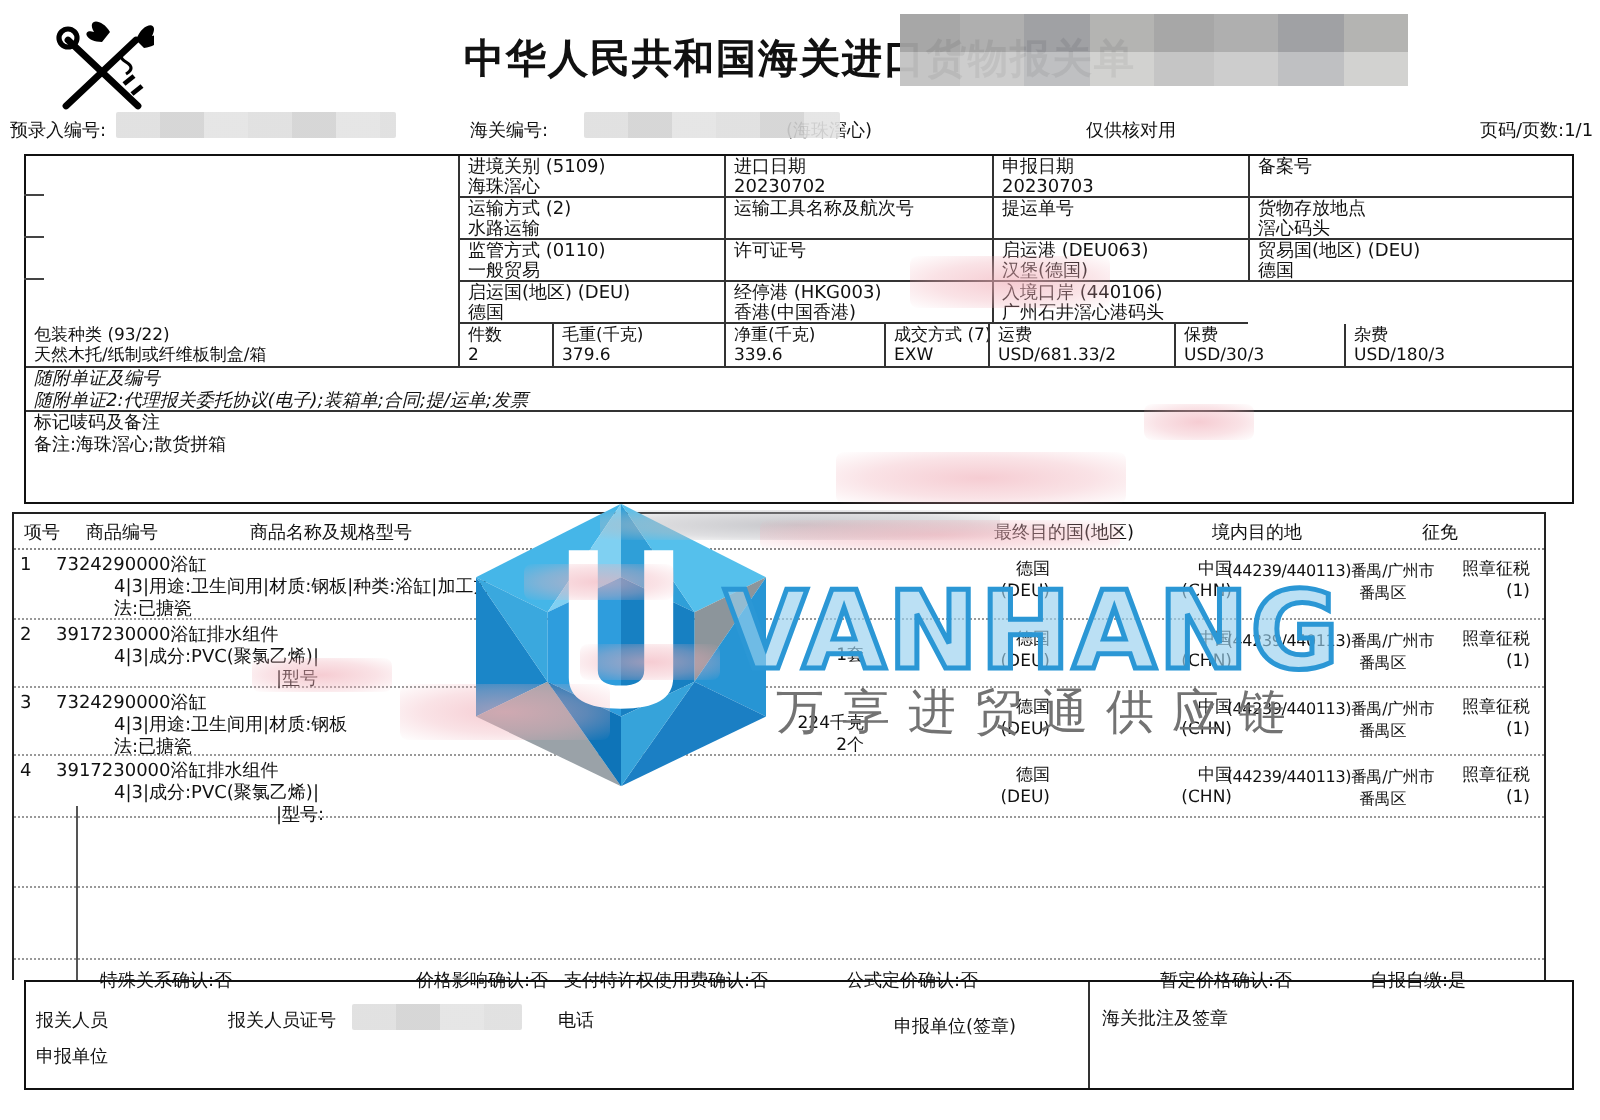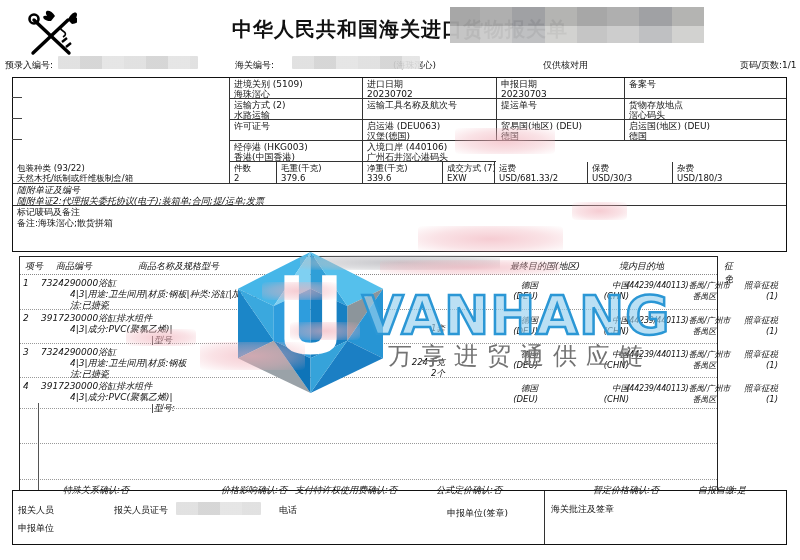--- a/index.html
+++ b/index.html
@@ -14,21 +14,21 @@
   .form-box{left:12px;top:77px;width:775px;height:175px;border:1.5px solid #111;box-sizing:border-box;}
   .info-grid{display:grid;grid-template-columns:216px 133px 134px 128px auto;grid-template-rows:repeat(4,21px);}
   .ic{border-left:1px solid #333;border-bottom:1px solid #333;padding:1px 0 0 4px;font-size:9px;line-height:10px;overflow:hidden;white-space:nowrap;}
   .ic.first{grid-column:1;grid-row:1/5;border-left:none;border-bottom:none;}
   .pack-row{display:grid;grid-template-columns:216px 47px 86px 80px 52px 93px 85px auto;height:22px;}
   .pc{border-left:1px solid #333;border-bottom:1px solid #333;padding:1px 0 0 4px;font-size:8.5px;line-height:10px;white-space:nowrap;overflow:visible;}
   .pc.first{border-left:none;}
   .wide-row{border-bottom:1px solid #333;padding:1px 0 0 4px;font-size:9px;line-height:10.5px;height:22px;box-sizing:border-box;font-style:italic;}
   .marks-row{padding:1px 0 0 4px;font-size:9px;line-height:10.5px;}
   
-  .goods-box{left:19px;top:256px;width:699px;height:234px;border:1px solid #222;border-bottom:none;box-sizing:border-box;font-style:italic;}
+  .goods-box{left:6px;top:256px;width:767px;height:234px;border:1px solid #222;border-bottom:none;box-sizing:border-box;}
   .g-header{position:relative;height:17px;border-bottom:1px dotted #888;font-size:9px;}
   .g-row{position:relative;border-bottom:1px dotted #999;}
   .g-no{position:absolute;left:3px;top:3px;font-size:9px;}
   .g-main{position:absolute;left:21px;top:3px;width:340px;font-size:9px;line-height:11px;}
   .g-main .l2{padding-left:29px;white-space:nowrap;}
   .g-main .l3{padding-left:29px;white-space:nowrap;}
   .g-main .l3.widein{padding-left:110px;}
   .g-qty{position:absolute;left:330px;top:13px;width:95px;text-align:right;font-size:8.5px;line-height:11px;}
   .g-qty.r4{top:10px;}
   .g-origin{position:absolute;left:440px;top:5px;width:78px;text-align:right;font-size:8.5px;line-height:11px;}
@@ -115,20 +115,24 @@
           <div>运输工具名称及航次号</div>
           <div></div>
         </div>
       <div class="ic">
           <div>提运单号</div>
           <div></div>
         </div>
       <div class="ic">
           <div>货物存放地点</div>
           <div>滘心码头</div>
+        </div>
+      <div class="ic">
+          <div>监管方式 (0110)</div>
+          <div>一般贸易</div>
         </div>
       <div class="ic">
           <div>许可证号</div>
           <div></div>
         </div>
       <div class="ic">
           <div>启运港 (DEU063)</div>
           <div>汉堡(德国)</div>
         </div>
       <div class="ic">

